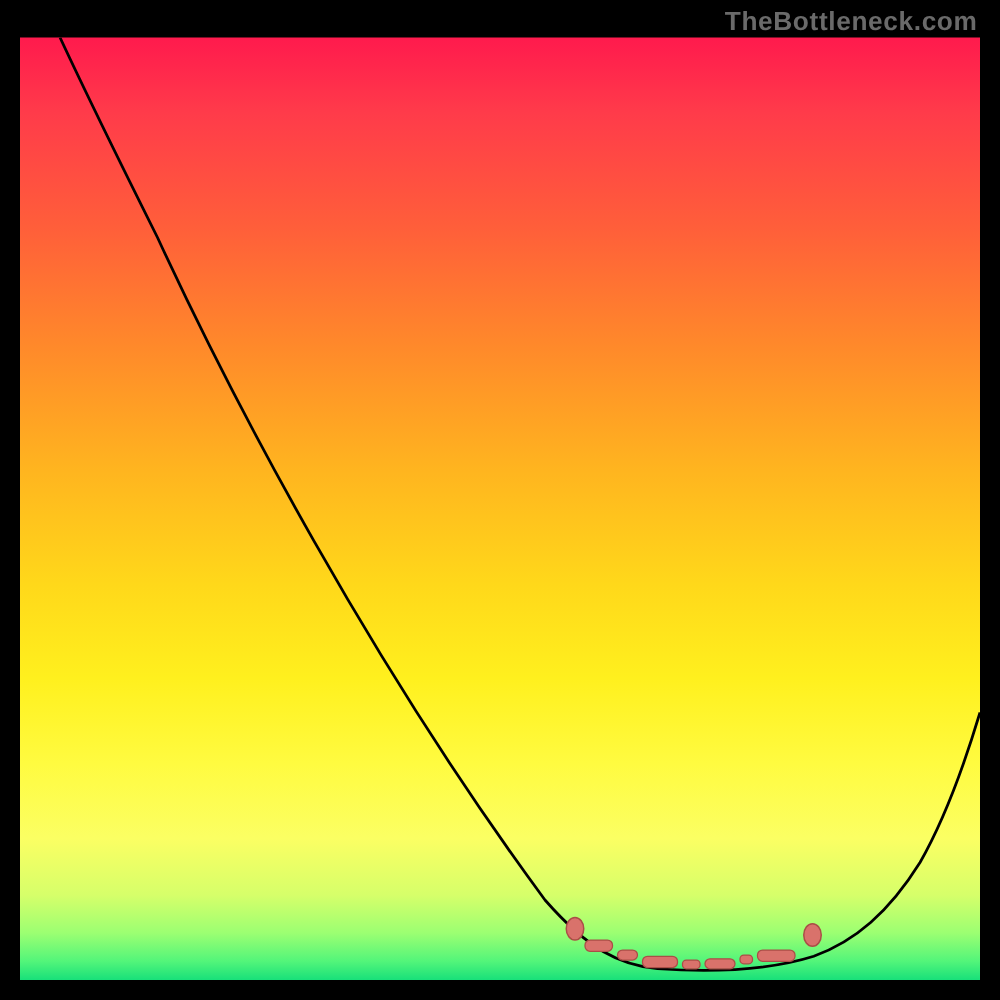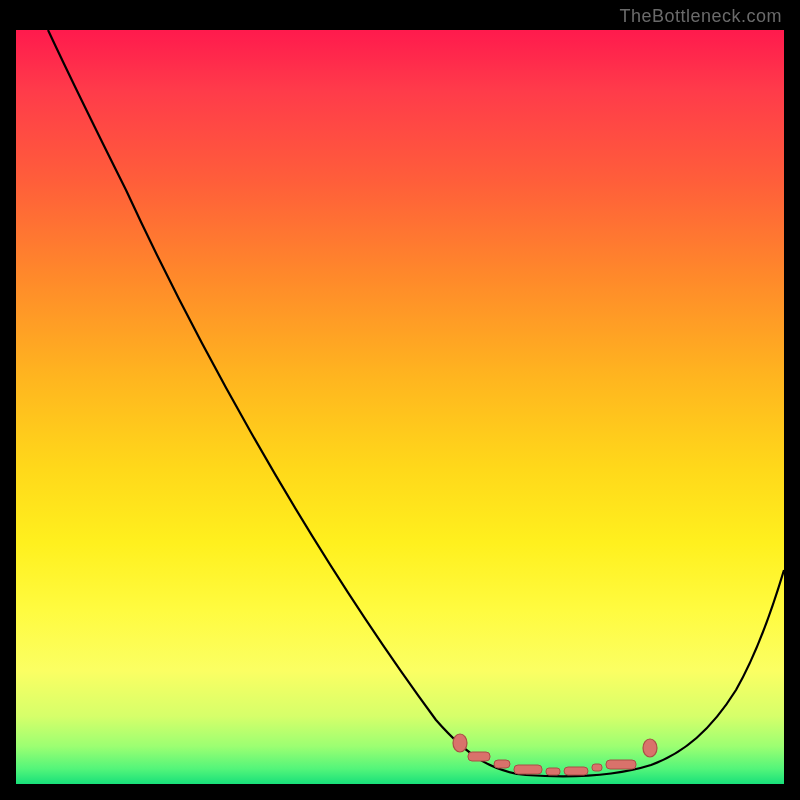--- a/index.html
+++ b/index.html
@@ -1,18 +1,18 @@
 <!DOCTYPE html>
 <html><head>
 <meta charset="utf-8">
 <style>
   * { margin: 0; padding: 0; box-sizing: border-box; }
   body { width: 800px; height: 800px; background: #000; position: relative; font-family: Arial, sans-serif; }
   .container { width: 800px; height: 800px; background: #000; position: relative; }
-  .watermark { position: absolute; top: 6px; right: 18px; color: #6a6a6a; font-size: 18px; font-weight: normal; letter-spacing: 0.5px; }
+  .watermark { position: absolute; top: 6px; right: 18px; color: #6a6a6a; font-size: 21px; font-weight: bold; letter-spacing: 0.5px; }
   .plot-area { position: absolute; left: 16px; top: 30px; width: 768px; height: 754px; }
   .gradient-bg { position: absolute; inset: 0; background: linear-gradient(to bottom,
       #ff1a4d 0%,
       #ff3b4a 8%,
       #ff5e3a 20%,
       #ff8a2a 33%,
       #ffb51f 46%,
       #ffd81a 58%,
       #fff01e 68%,
       #fffb40 77%,

